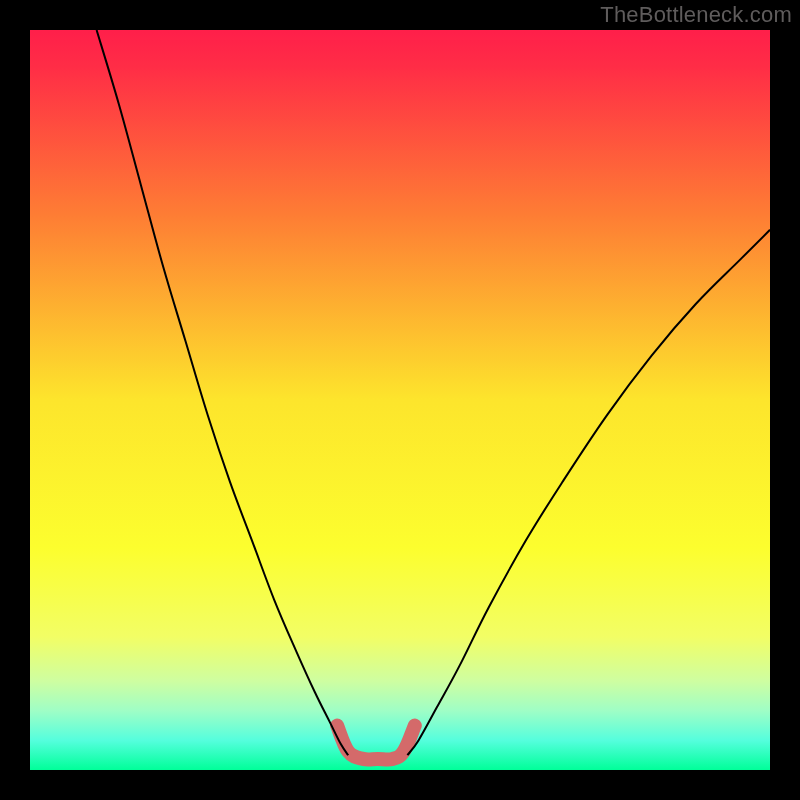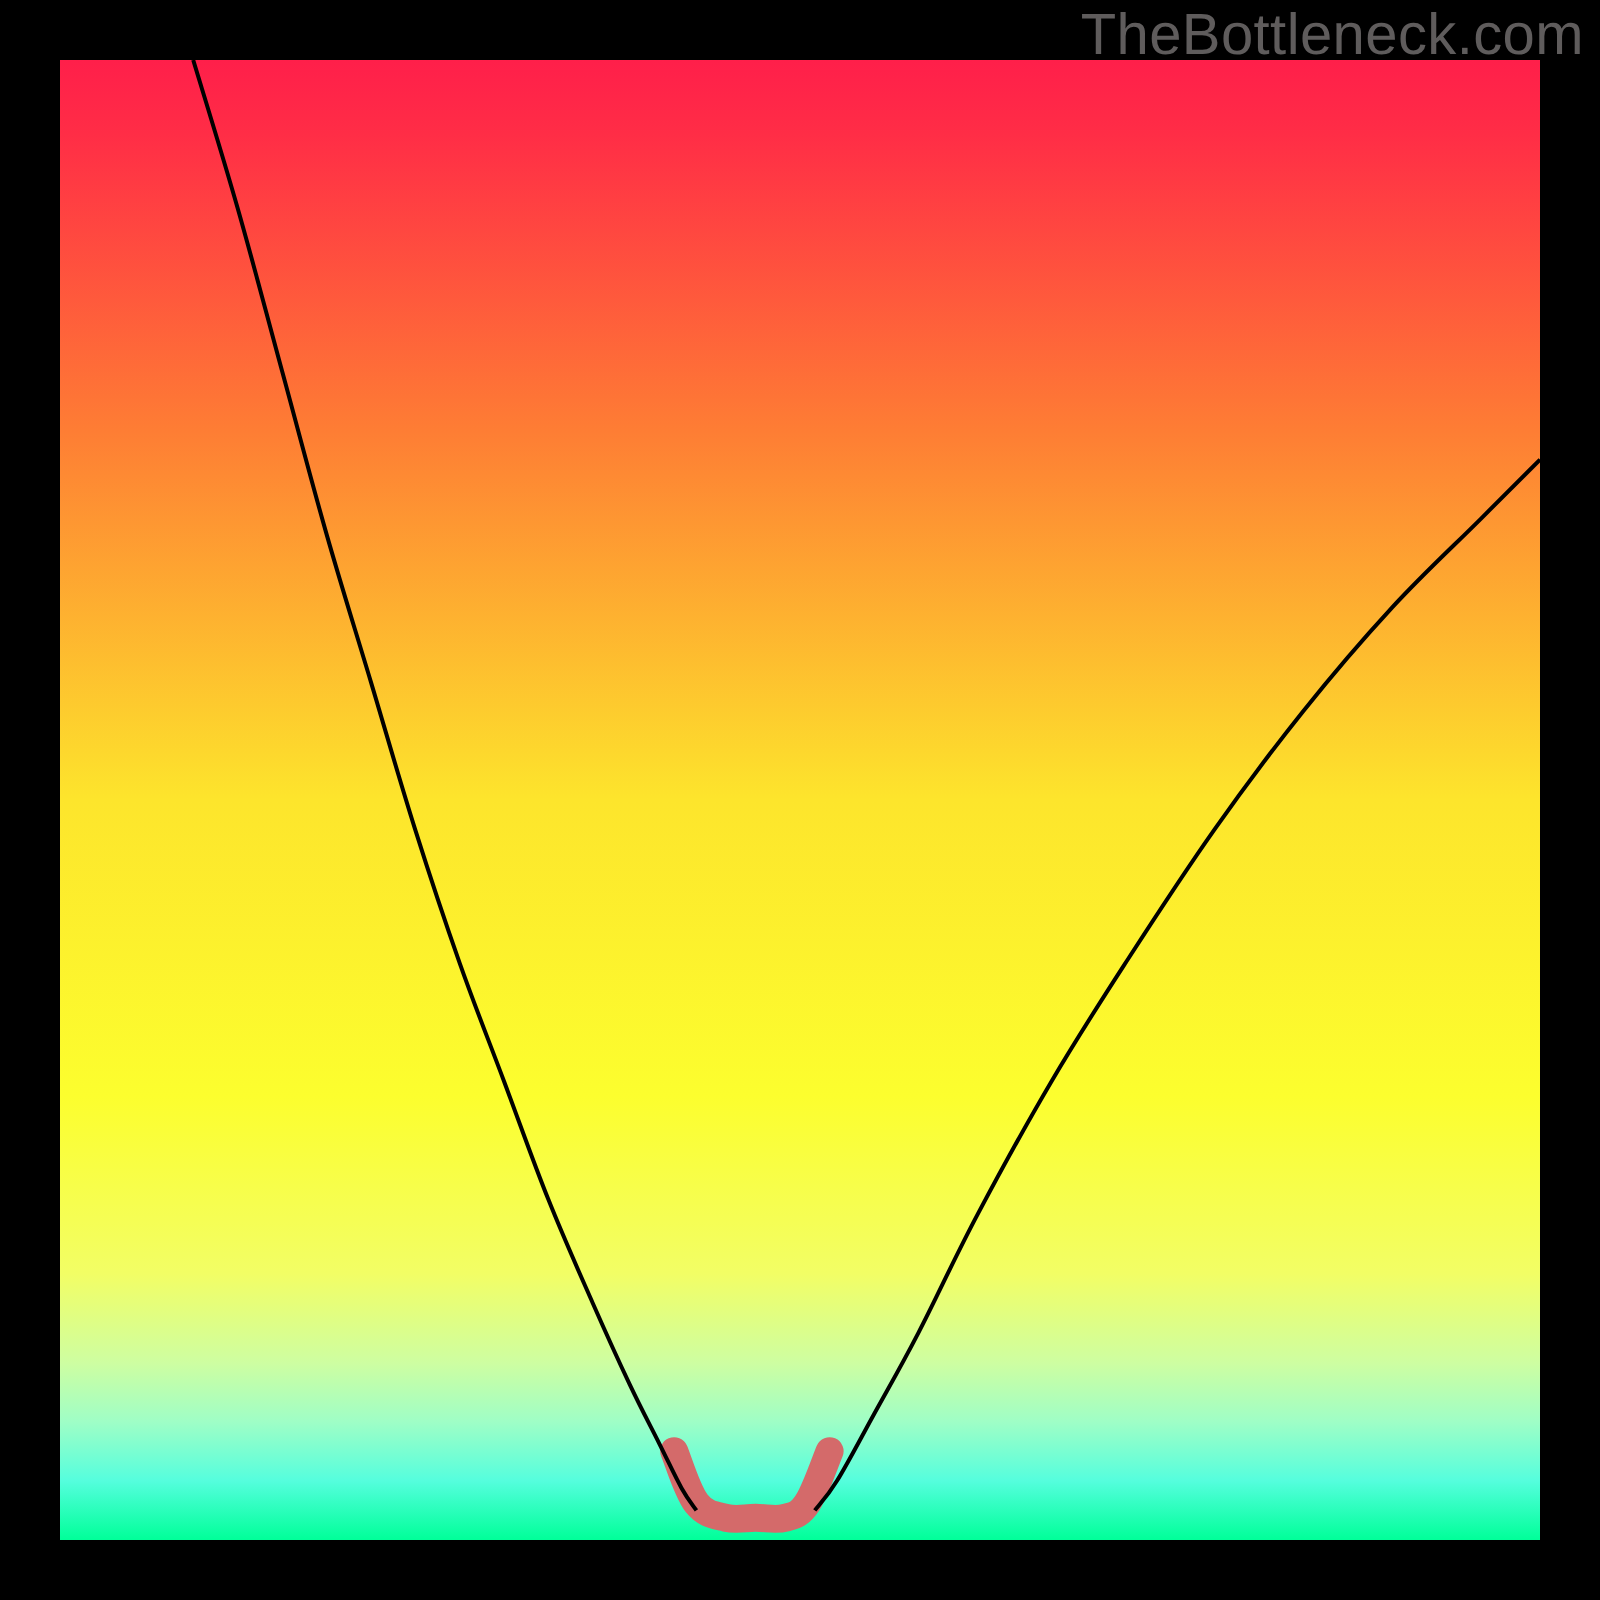--- a/index.html
+++ b/index.html
@@ -24,21 +24,21 @@
     left: 0;
     top: 0;
     width: 740px;
     height: 740px;
   }
   .watermark {
     position: absolute;
     top: 2px;
     right: 8px;
     font-family: Arial, Helvetica, sans-serif;
-    font-size: 29px;
+    font-size: 22px;
     font-weight: 500;
     color: #5f5c5c;
     letter-spacing: 0.2px;
   }
   svg { display: block; }
 </style>
 </head>
 <body>
 
 <div class="watermark">TheBottleneck.com</div>

